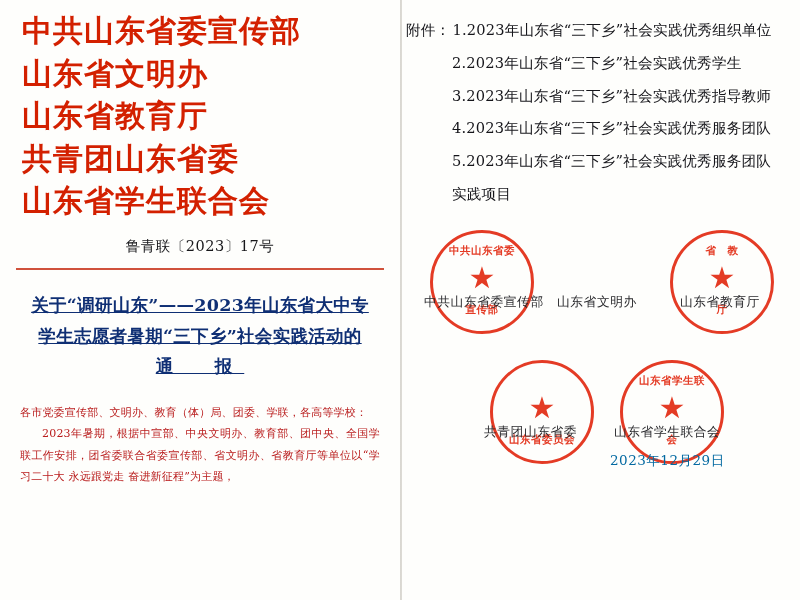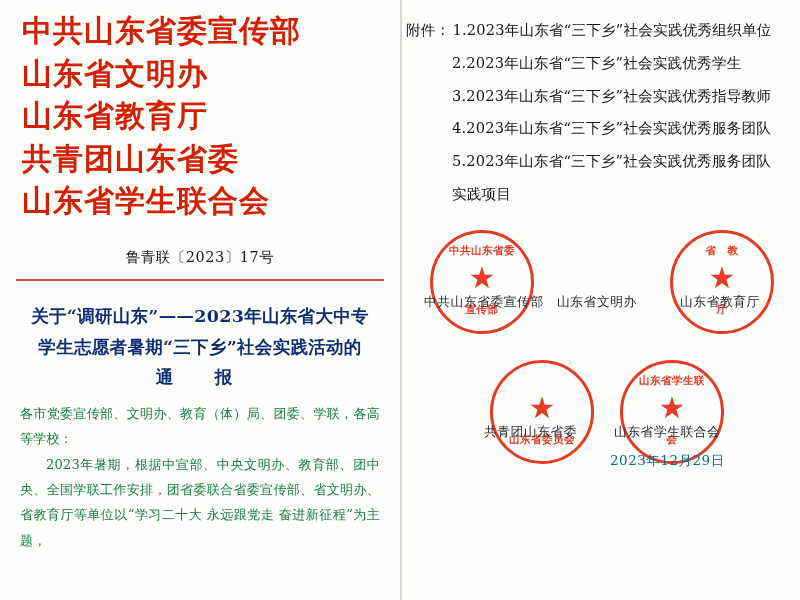--- a/index.html
+++ b/index.html
@@ -41,47 +41,48 @@
     text-align: center;
     line-height: 1.42;
     white-space: nowrap;
     display: flex;
     justify-content: space-between;
     padding: 0 4px;
   }
   .doc-number {
     text-align: center;
     font-size: 14.5px;
-    margin-top: 25px;
+    margin-top: 14px;
     color: #17171a;
     letter-spacing: 0.5px;
   }
   .red-rule {
     height: 2px;
     background: #c8341a;
     margin: 12px 16px 0 16px;
     opacity: 0.85;
   }
   .title-block {
     margin: 20px 22px 0 22px;
     text-align: center;
     color: #0f2f74;
     font-weight: bold;
     font-size: 17.5px;
     line-height: 1.75;
     letter-spacing: 0.3px;
+    text-decoration: underline;
   }
   .title-block .t3 {
     letter-spacing: 12px;
   }
   .body-text {
-    margin: 8px 20px 0 20px;
-    font-size: 13px;
+    margin: 20px 20px 0 20px;
+    font-size: 11px;
     line-height: 1.95;
-    color: #15803d;
+    color: #b91c1c;
     text-align: justify;
     letter-spacing: 0.2px;
   }
   .body-text p {
     margin: 0;
   }
   .indent2 {
     text-indent: 2em;
   }
   

